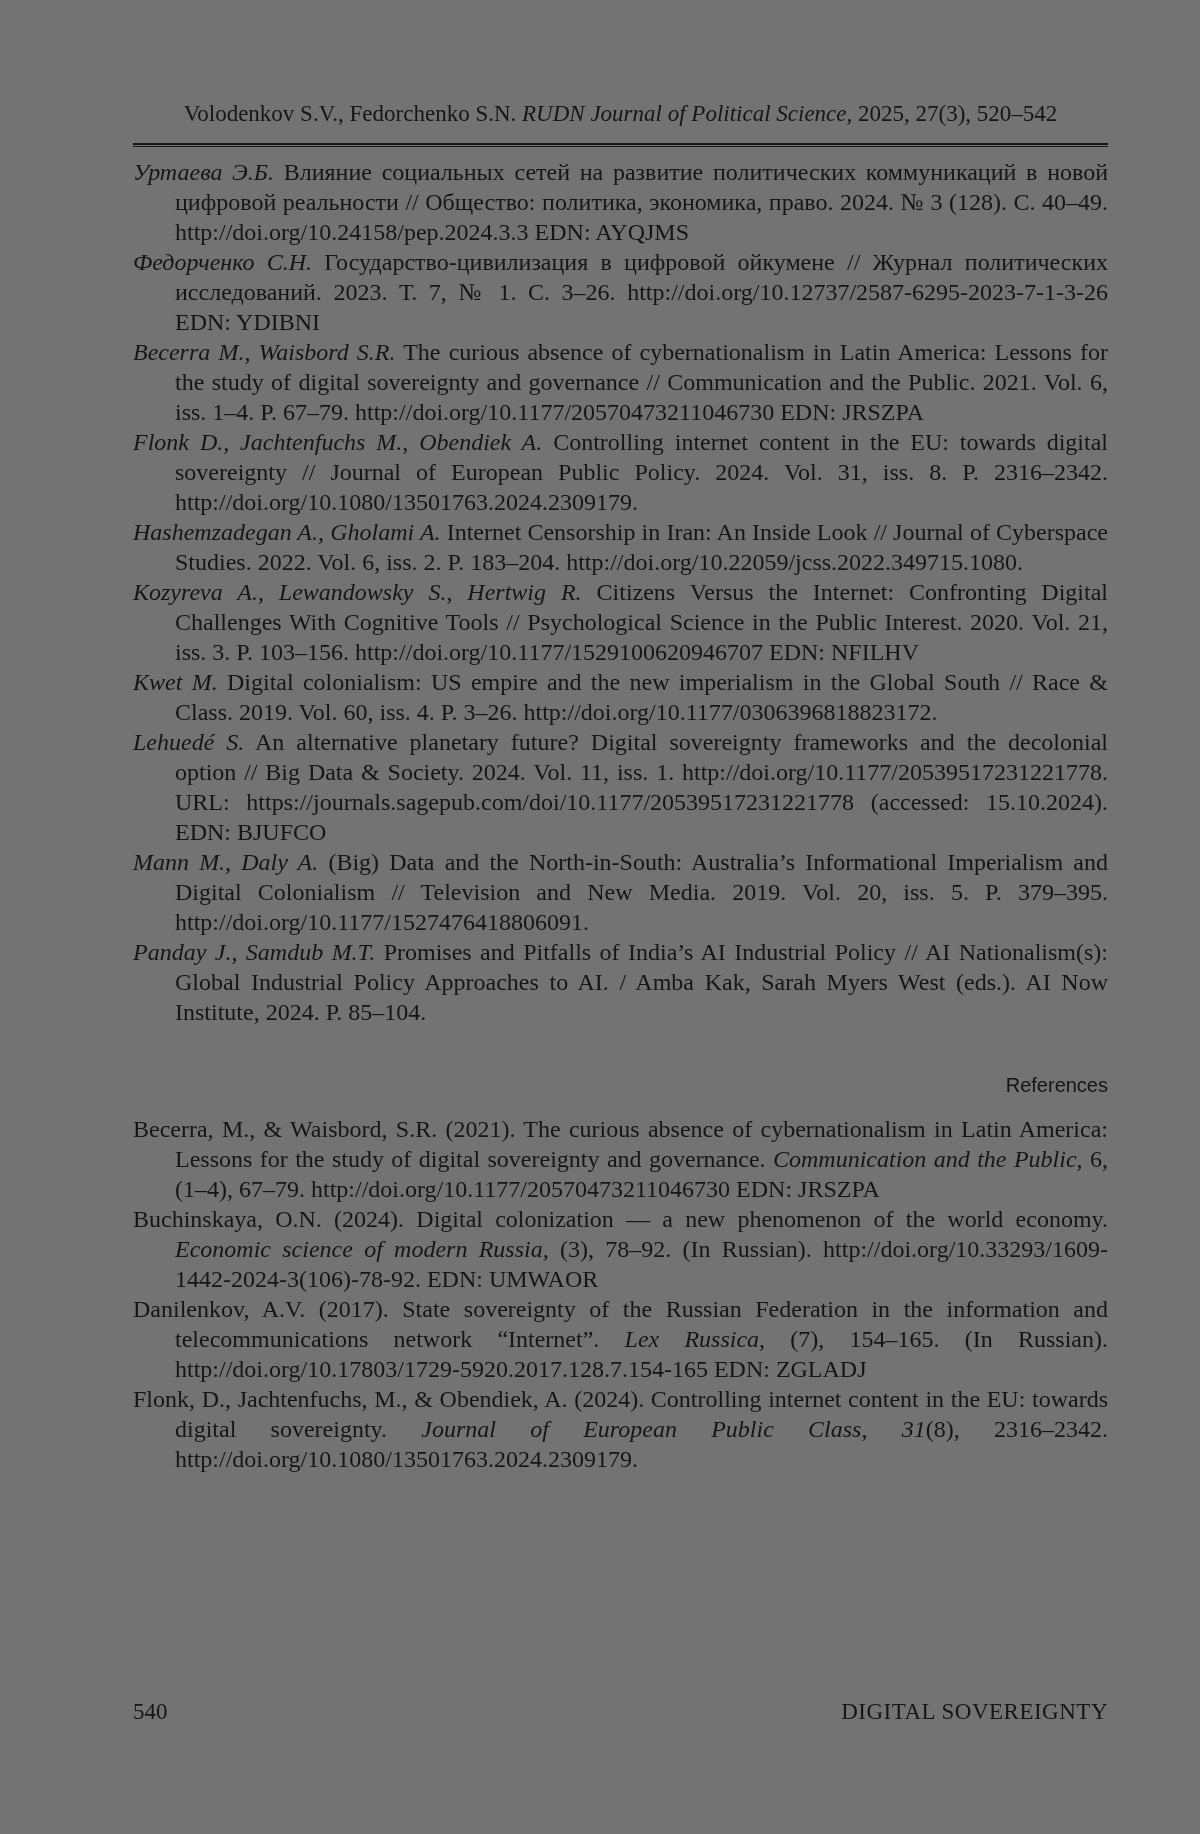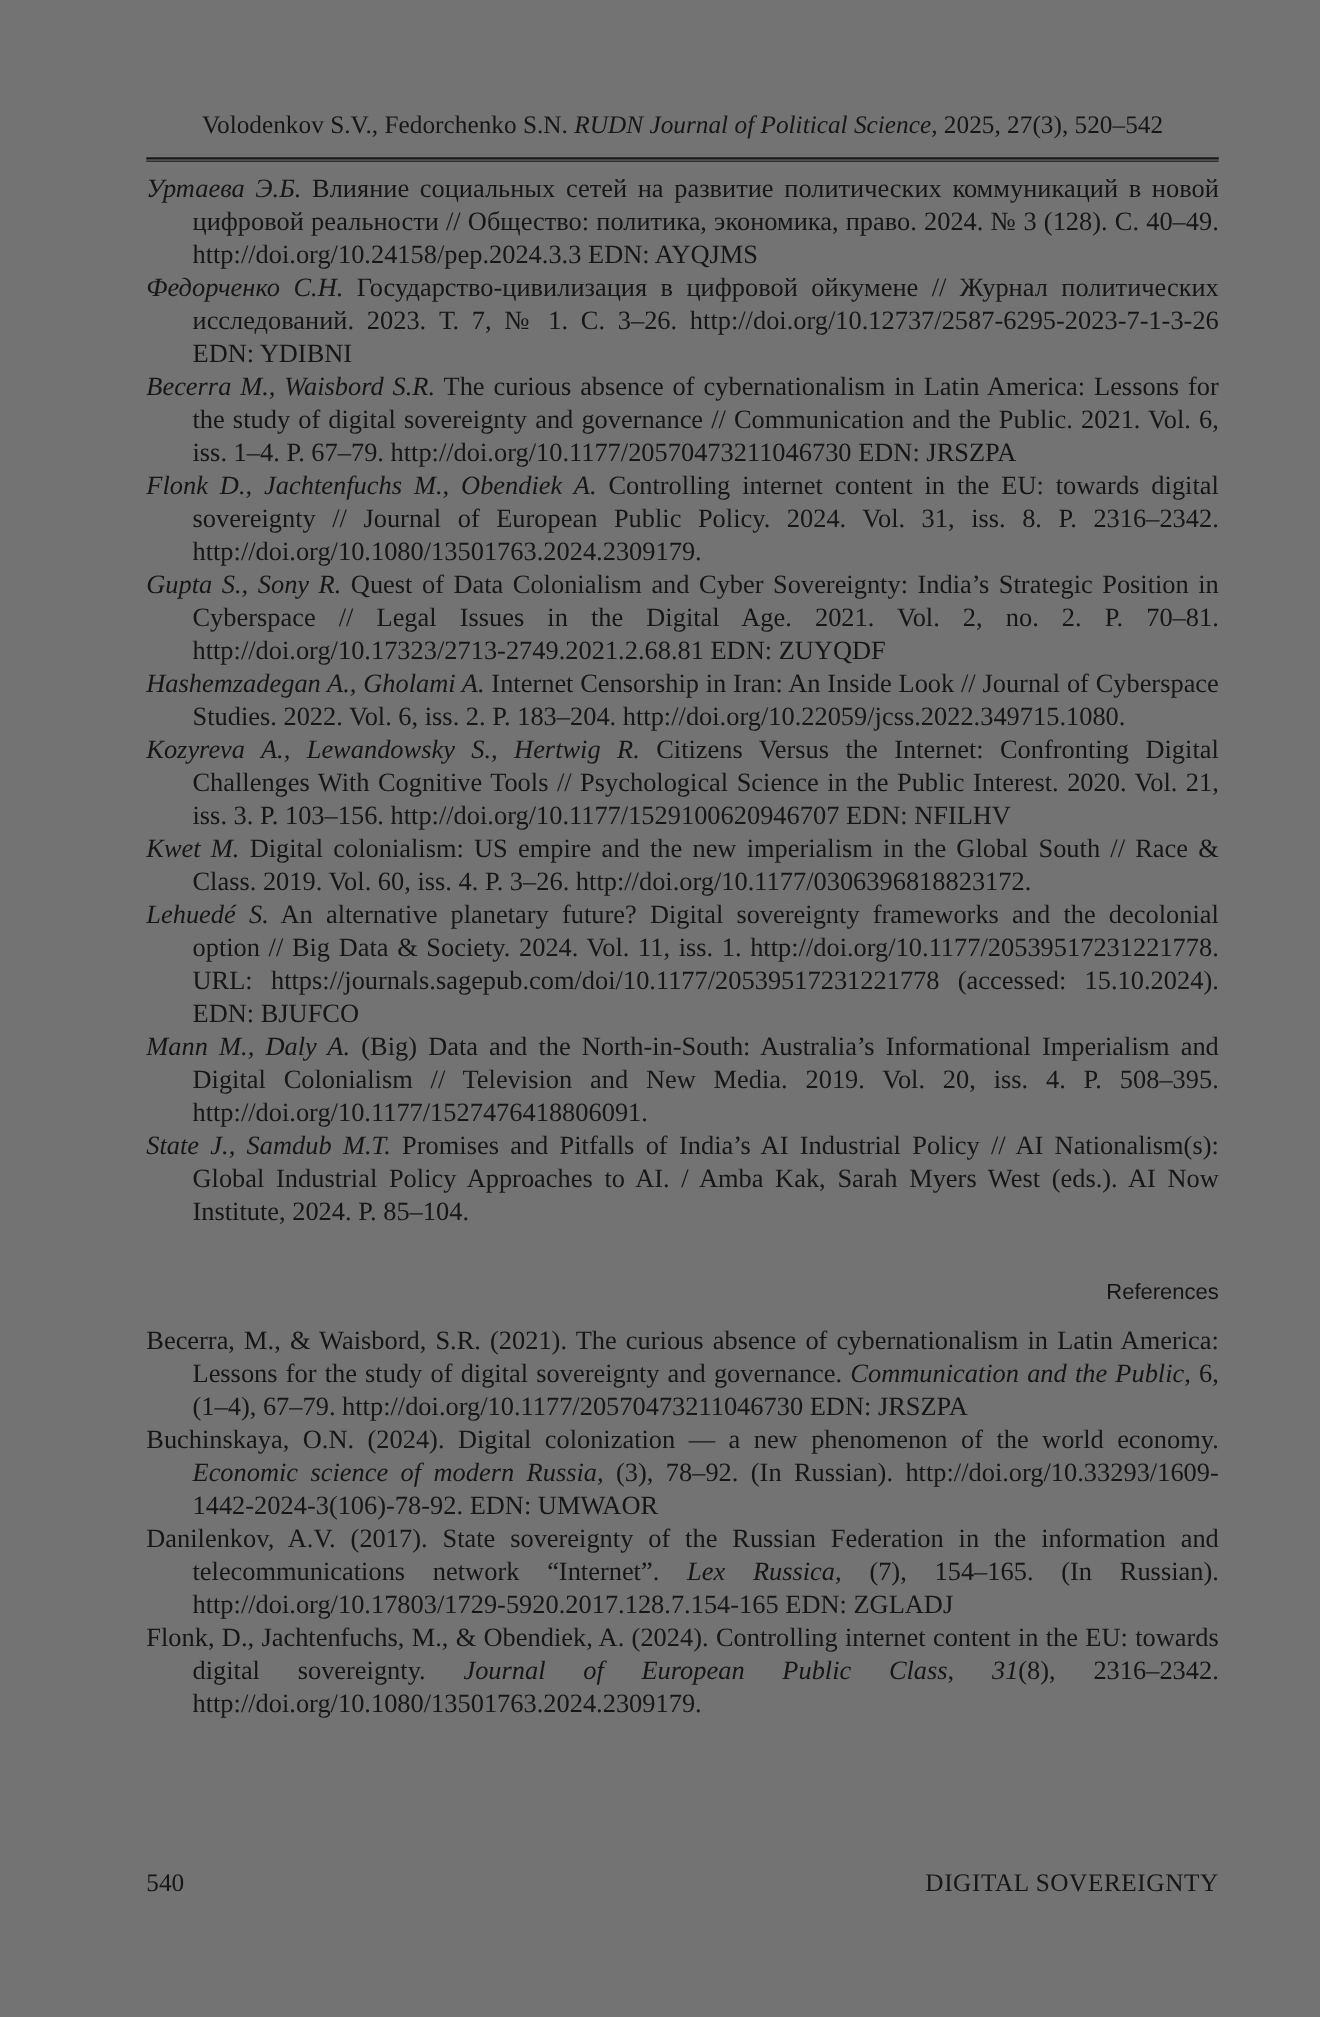--- a/index.html
+++ b/index.html
@@ -79,27 +79,26 @@
 
     <div class="running-head"><span>Volodenkov S.V., Fedorchenko S.N. </span><i>RUDN Journal of Political Science,</i><span> 2025, 27(3), 520–542</span></div>
 
     <div class="head-rule"></div>
 
     <section class="biblio">
       <p class="entry"><i>Уртаева Э.Б.</i><span> Влияние социальных сетей на развитие политических коммуникаций в новой цифровой реальности // Общество: политика, экономика, право. 2024. № 3 (128). С. 40–49. http://doi.org/10.24158/pep.2024.3.3 EDN: AYQJMS</span></p>
       <p class="entry"><i>Федорченко С.Н.</i><span> Государство-цивилизация в цифровой ойкумене // Журнал политических исследований. 2023. Т. 7, № 1. С. 3–26. http://doi.org/10.12737/2587-6295-2023-7-1-3-26 EDN: YDIBNI</span></p>
       <p class="entry"><i>Becerra M., Waisbord S.R.</i><span> The curious absence of cybernationalism in Latin America: Lessons for the study of digital sovereignty and governance // Communication and the Public. 2021. Vol. 6, iss. 1–4. P. 67–79. http://doi.org/10.1177/20570473211046730 EDN: JRSZPA</span></p>
       <p class="entry"><i>Flonk D., Jachtenfuchs M., Obendiek A.</i><span> Controlling internet content in the EU: towards digital sovereignty // Journal of European Public Policy. 2024. Vol. 31, iss. 8. P. 2316–2342. http://doi.org/10.1080/13501763.2024.2309179.</span></p>
-      <p class="entry"><i>Gupta S., Sony R.</i><span> Quest of Data Colonialism and Cyber Sovereignty: India’s Strategic Position in Cyberspace // Legal Issues in the Digital Age. 2021. Vol. 2, no. 2. P. 70–81. http://doi.org/10.17323/2713-2749.2021.2.68.81 EDN: ZUYQDF</span></p>
       <p class="entry"><i>Hashemzadegan A., Gholami A.</i><span> Internet Censorship in Iran: An Inside Look // Journal of Cyberspace Studies. 2022. Vol. 6, iss. 2. P. 183–204. http://doi.org/10.22059/jcss.2022.349715.1080.</span></p>
       <p class="entry"><i>Kozyreva A., Lewandowsky S., Hertwig R.</i><span> Citizens Versus the Internet: Confronting Digital Challenges With Cognitive Tools // Psychological Science in the Public Interest. 2020. Vol. 21, iss. 3. P. 103–156. http://doi.org/10.1177/1529100620946707 EDN: NFILHV</span></p>
       <p class="entry"><i>Kwet M.</i><span> Digital colonialism: US empire and the new imperialism in the Global South // Race &amp; Class. 2019. Vol. 60, iss. 4. P. 3–26. http://doi.org/10.1177/0306396818823172.</span></p>
       <p class="entry"><i>Lehuedé S.</i><span> An alternative planetary future? Digital sovereignty frameworks and the decolonial option // Big Data &amp; Society. 2024. Vol. 11, iss. 1. http://doi.org/10.1177/20539517231221778. URL: https://journals.sagepub.com/doi/10.1177/20539517231221778 (accessed: 15.10.2024). EDN: BJUFCO</span></p>
-      <p class="entry"><i>Mann M., Daly A.</i><span> (Big) Data and the North-in-South: Australia’s Informational Imperialism and Digital Colonialism // Television and New Media. 2019. Vol. 20, iss. 4. P. 508–395. http://doi.org/10.1177/1527476418806091.</span></p>
-      <p class="entry"><i>State J., Samdub M.T.</i><span> Promises and Pitfalls of India’s AI Industrial Policy // AI Nationalism(s): Global Industrial Policy Approaches to AI. / Amba Kak, Sarah Myers West (eds.). AI Now Institute, 2024. P. 85–104.</span></p>
+      <p class="entry"><i>Mann M., Daly A.</i><span> (Big) Data and the North-in-South: Australia’s Informational Imperialism and Digital Colonialism // Television and New Media. 2019. Vol. 20, iss. 5. P. 379–395. http://doi.org/10.1177/1527476418806091.</span></p>
+      <p class="entry"><i>Panday J., Samdub M.T.</i><span> Promises and Pitfalls of India’s AI Industrial Policy // AI Nationalism(s): Global Industrial Policy Approaches to AI. / Amba Kak, Sarah Myers West (eds.). AI Now Institute, 2024. P. 85–104.</span></p>
     </section>
 
     <h2 class="refs-heading">References</h2>
 
     <section class="refs">
       <p class="entry"><span>Becerra, M., &amp; Waisbord, S.R. (2021). The curious absence of cybernationalism in Latin America: Lessons for the study of digital sovereignty and governance. </span><i>Communication and the Public,</i><span> 6, (1–4), 67–79. http://doi.org/10.1177/20570473211046730 EDN: JRSZPA</span></p>
       <p class="entry"><span>Buchinskaya, O.N. (2024). Digital colonization — a new phenomenon of the world economy. </span><i>Economic science of modern Russia,</i><span> (3), 78–92. (In Russian). http://doi.org/10.33293/1609-1442-2024-3(106)-78-92. EDN: UMWAOR</span></p>
       <p class="entry"><span>Danilenkov, A.V. (2017). State sovereignty of the Russian Federation in the information and telecommunications network “Internet”. </span><i>Lex Russica,</i><span> (7), 154–165. (In Russian). http://doi.org/10.17803/1729-5920.2017.128.7.154-165 EDN: ZGLADJ</span></p>
       <p class="entry"><span>Flonk, D., Jachtenfuchs, M., &amp; Obendiek, A. (2024). Controlling internet content in the EU: towards digital sovereignty. </span><i>Journal of European Public Class</i><span>, </span><i>31</i><span>(8), 2316–2342. http://doi.org/10.1080/13501763.2024.2309179.</span></p>
     </section>

